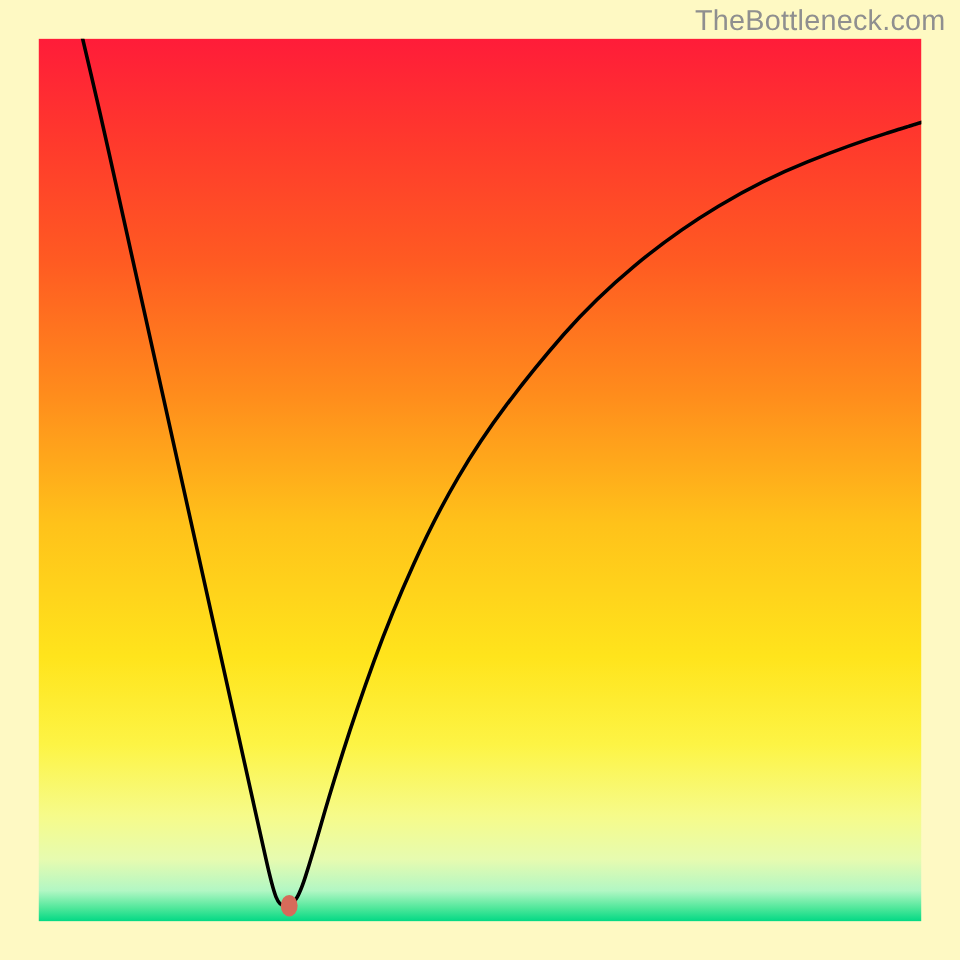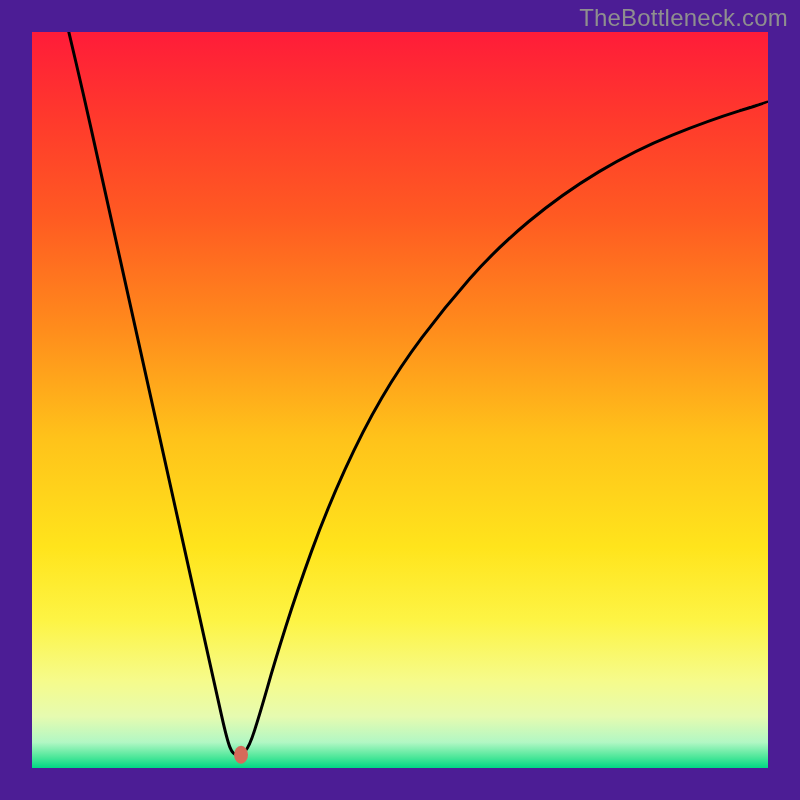--- a/index.html
+++ b/index.html
@@ -10,21 +10,21 @@
     background: #000;
     overflow: hidden;
     font-family: Arial, Helvetica, sans-serif;
   }
   .frame {
     position: absolute;
     left: 0;
     top: 0;
     width: 800px;
     height: 800px;
-    background: #4c1d95;
+    background: #fef9c3;
   }
   .plot-area {
     position: absolute;
     left: 32px;
     top: 32px;
     width: 736px;
     height: 736px;
     overflow: hidden;
   }
   .watermark {

